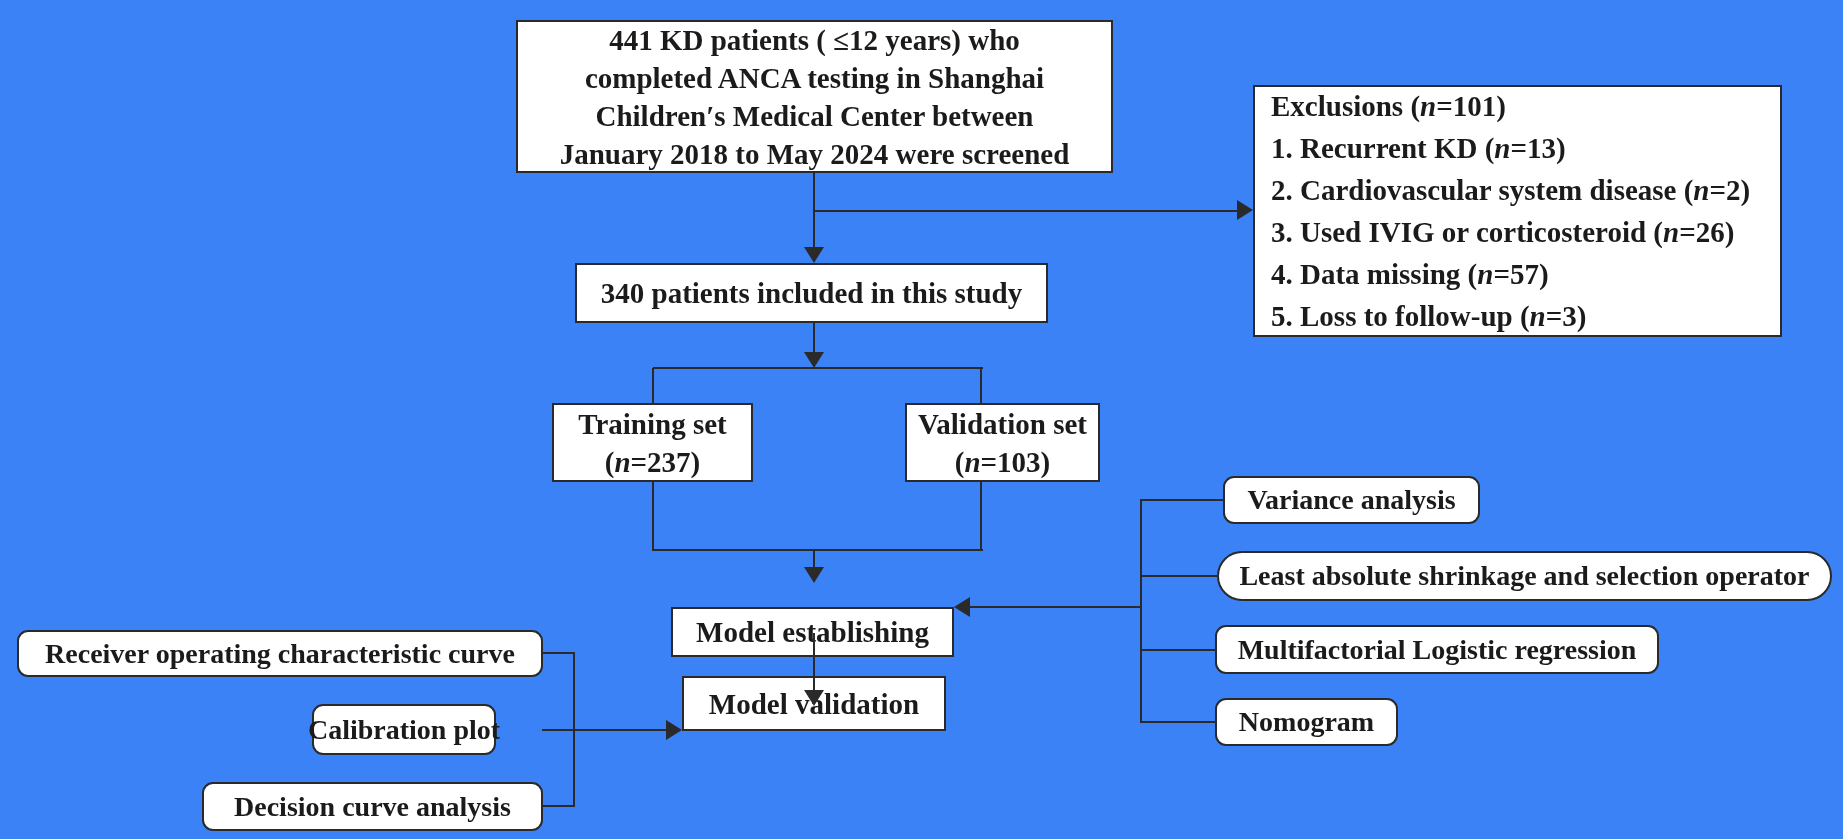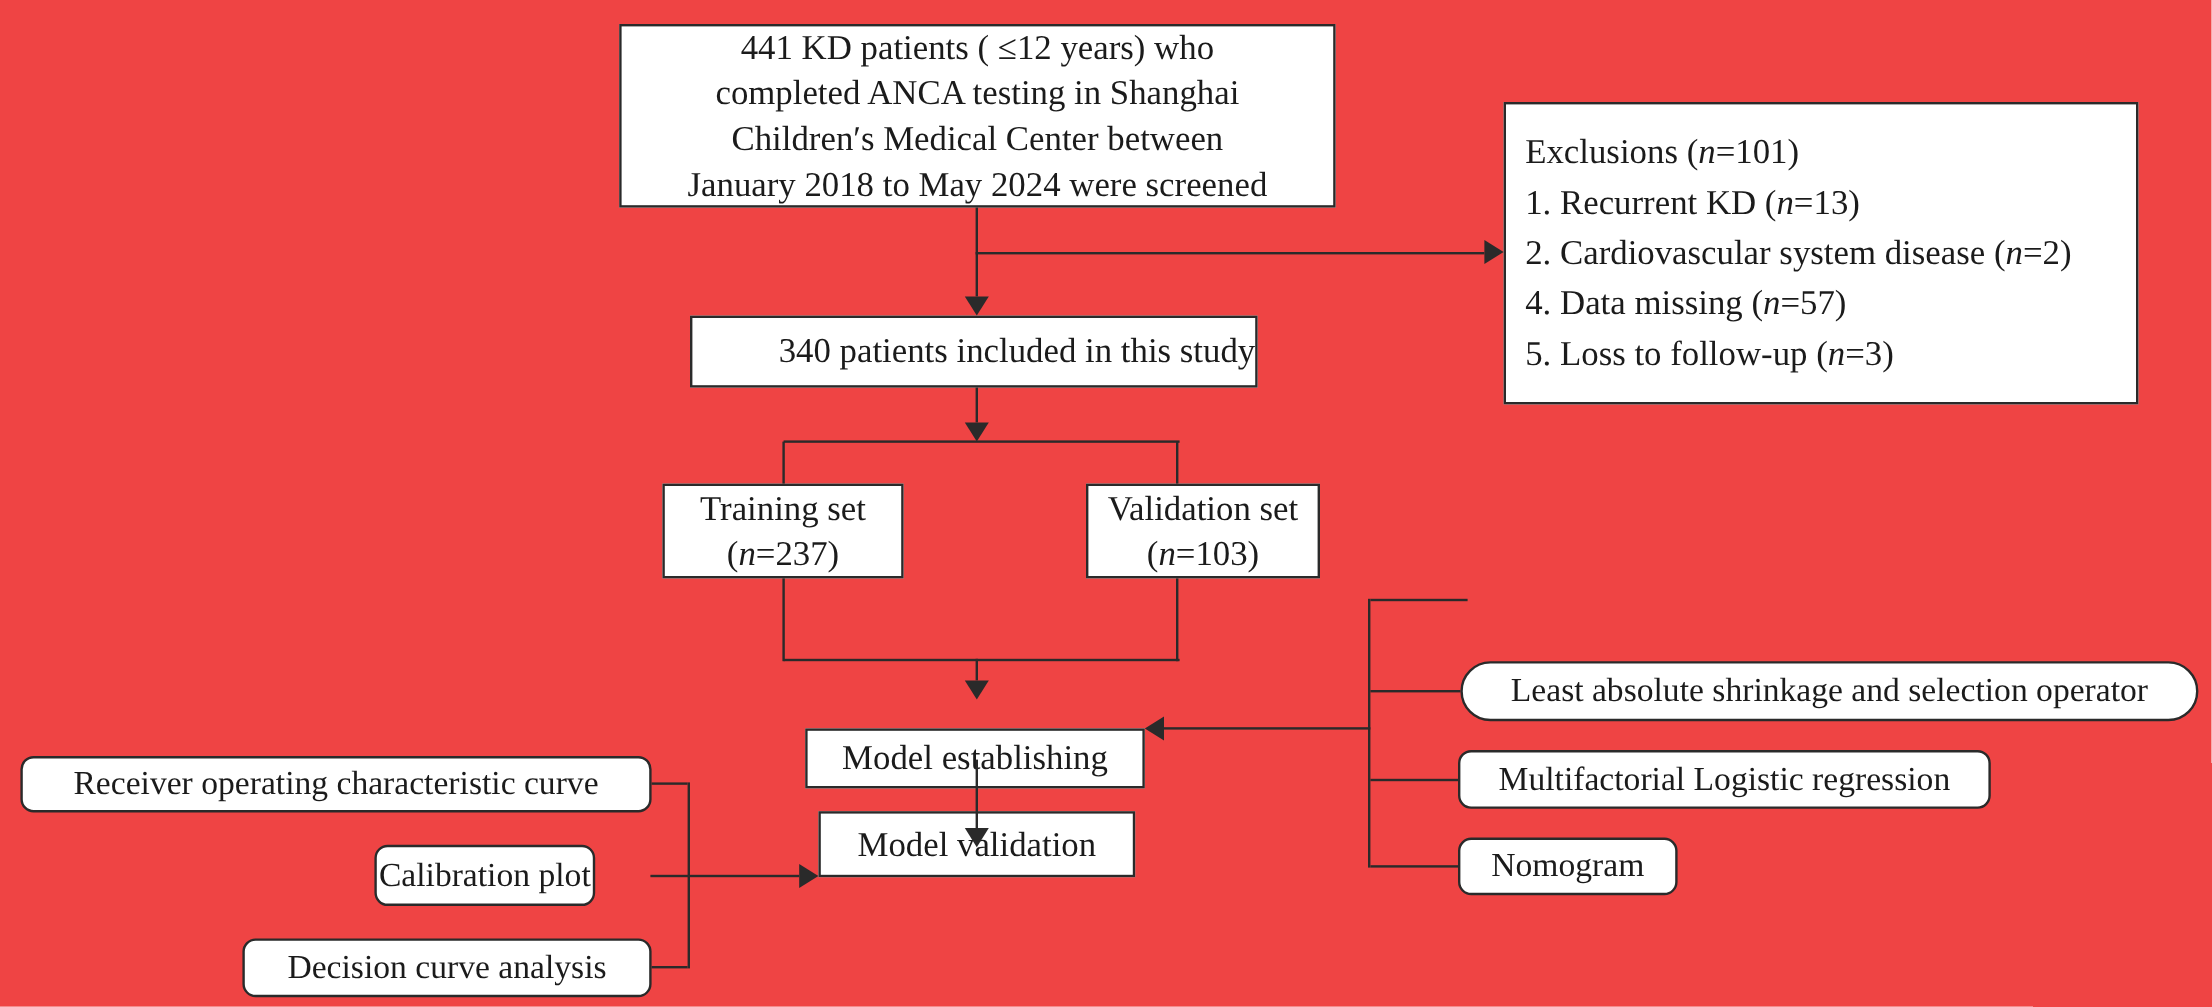--- a/index.html
+++ b/index.html
@@ -1,23 +1,24 @@
 <!DOCTYPE html>
 <html><head>
 <meta charset="utf-8">
 <style>
   html, body { margin: 0; padding: 0; background: #ffffff; }
   .page {
     position: relative;
     width: 1843px;
     height: 839px;
-    background: #ef4444;
+    background: #3b82f6;
     font-family: "Liberation Serif", "DejaVu Serif", serif;
     color: #1b1b1b;
     overflow: hidden;
+    font-weight: bold;
   }
   .box {
     position: absolute;
     box-sizing: border-box;
     border: 2px solid #2a2a2a;
     background: #ffffff;
     display: flex;
     flex-direction: column;
     align-items: center;
     justify-content: center;
@@ -61,25 +62,26 @@
     <div>441 KD patients ( ≤12 years) who</div>
     <div>completed ANCA testing in Shanghai</div>
     <div>Children′s Medical Center between</div>
     <div>January 2018 to May 2024 were screened</div>
   </div>
 
   <div class="box left-align" style="left:1253px; top:85px; width:529px; height:252px; padding-left:16px;text-align:center;">
     <div class="xline">Exclusions (<i>n</i>=101)</div>
     <div class="xline">1. Recurrent KD (<i>n</i>=13)</div>
     <div class="xline">2. Cardiovascular system disease (<i>n</i>=2)</div>
+    <div class="xline">3. Used IVIG or corticosteroid (<i>n</i>=26)</div>
     <div class="xline">4. Data missing (<i>n</i>=57)</div>
     <div class="xline">5. Loss to follow-up (<i>n</i>=3)</div>
   </div>
 
-  <div class="box" style="left:575px; top:263px; width:473px; height:60px;align-items:flex-end;">
+  <div class="box" style="left:575px; top:263px; width:473px; height:60px;">
     <div>340 patients included in this study</div>
   </div>
 
   <div class="box" style="left:552px; top:403px; width:201px; height:79px;">
     <div>Training set</div>
     <div>(<i>n</i>=237)</div>
   </div>
 
   <div class="box" style="left:885px; top:403px; width:195px; height:79px;margin-left:20px;">
     <div>Validation set</div>
@@ -87,20 +89,23 @@
   </div>
 
   <div class="box" style="left:671px; top:583px; width:283px; height:50px;margin-top:24px;">
     <div>Model establishing</div>
   </div>
 
   <div class="box" style="left:682px; top:676px; width:264px; height:55px;">
     <div>Model validation</div>
   </div>
 
+  <div class="rbox" style="left:1223px; top:476px; width:257px; height:48px;">
+    <span>Variance analysis</span>
+  </div>
   <div class="rbox" style="left:1217px; top:551px; width:615px; height:50px;border-radius:25px;">
     <span>Least absolute shrinkage and selection operator</span>
   </div>
   <div class="rbox" style="left:1215px; top:625px; width:444px; height:49px;">
     <span>Multifactorial Logistic regression</span>
   </div>
   <div class="rbox" style="left:1215px; top:698px; width:183px; height:48px;">
     <span>Nomogram</span>
   </div>
 

